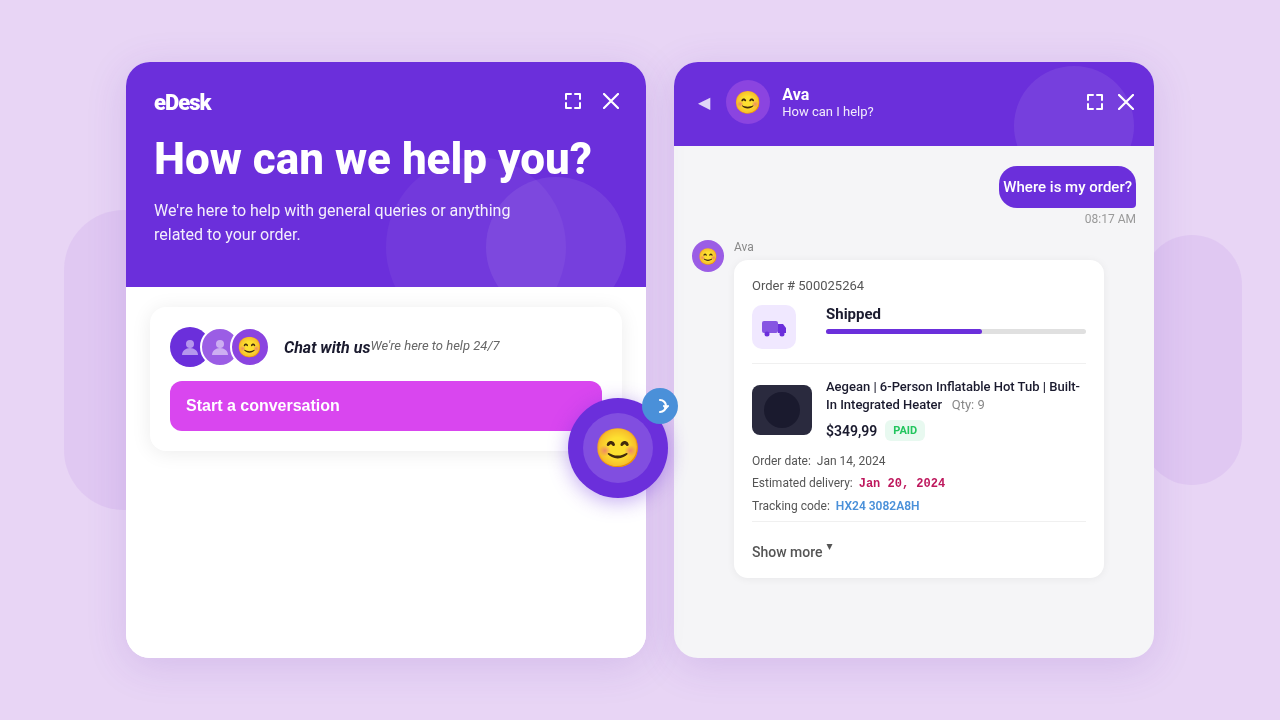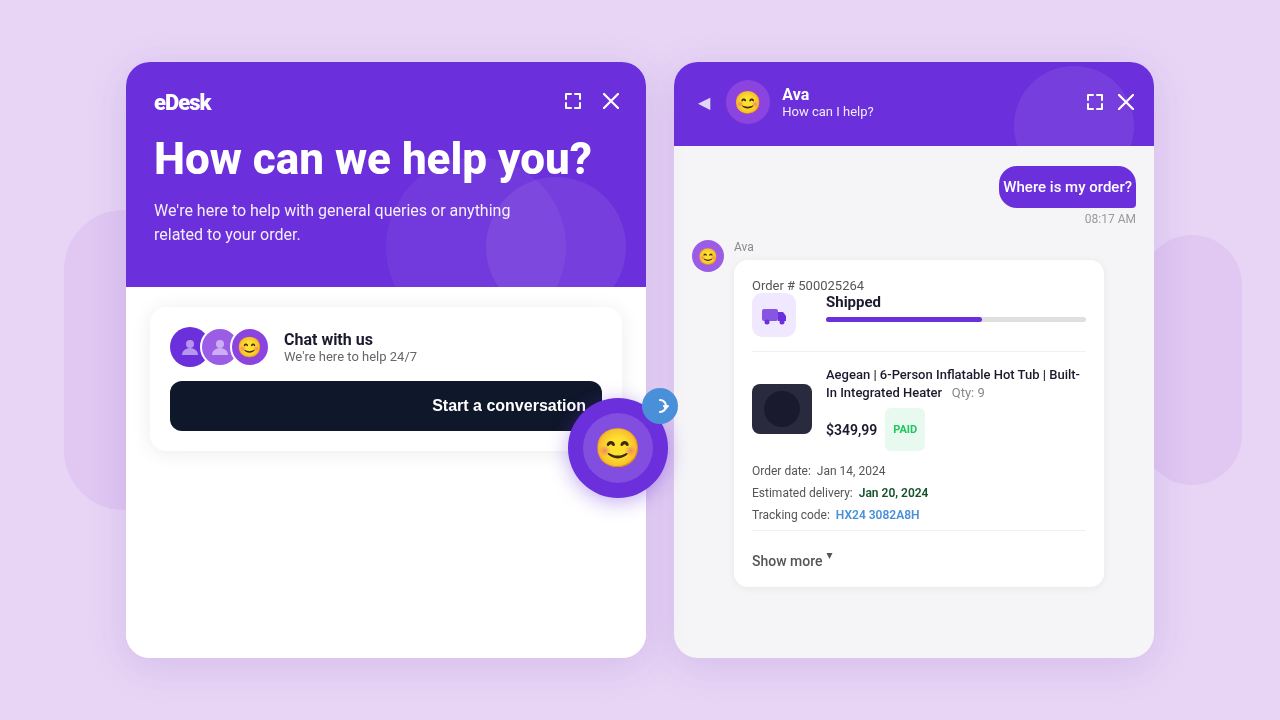--- a/index.html
+++ b/index.html
@@ -194,45 +194,46 @@
     }
 
     .avatar-bot {
       background: #8b44e0;
       margin-left: -10px;
       border: 2px solid white;
     }
 
     .chat-info {
       display: flex;
-      flex-direction: column;
+      flex-direction: row;
+      font-style: italic;
     }
 
     .chat-title {
       font-weight: 700;
       font-size: 16px;
       color: #1a1a2e;
     }
 
     .chat-subtitle {
       font-size: 13px;
       color: #666;
     }
 
     .start-btn {
-      background: #0f172a;
+      background: #d946ef;
       color: white;
       border: none;
       border-radius: 12px;
       padding: 16px;
       font-size: 16px;
       font-weight: 700;
       cursor: pointer;
       width: 100%;
-      text-align: right;
+      text-align: left;
     }
 
     .useful-links-section {
       flex: 1;
     }
 
     .useful-links-title {
       font-size: 11px;
       font-weight: 700;
       letter-spacing: 1.2px;
@@ -457,20 +458,21 @@
       background: white;
       border-radius: 14px;
       padding: 18px;
       box-shadow: 0 1px 8px rgba(0,0,0,0.06);
       width: 370px;
     }
 
     .order-number {
       font-size: 13px;
       color: #555;
+      margin-bottom: 12px;
     }
 
     .order-status-row {
       display: flex;
       align-items: flex-start;
       gap: 30px;
       margin-bottom: 14px;
     }
 
     .truck-icon-wrapper {
@@ -556,33 +558,34 @@
       font-size: 14px;
       font-weight: 600;
       color: #1a1a2e;
     }
 
     .paid-badge {
       background: #e8f9f0;
       color: #22c55e;
       font-size: 11px;
       font-weight: 700;
-      padding: 15px 8px;
+      padding: 4px 8px;
       border-radius: 6px;
     }
 
     .order-meta {
       font-size: 12px;
       color: #555;
       line-height: 1.8;
     }
 
     .order-meta .delivery-date {
-      color: #14532d;
+      color: #be185d;
       font-weight: 600;
+      font-family: Liberation Mono, monospace;
     }
 
     .order-meta .tracking-code {
       color: #4a90d9;
       font-weight: 600;
     }
 
     .show-more-row {
       display: flex;
       align-items: center;

